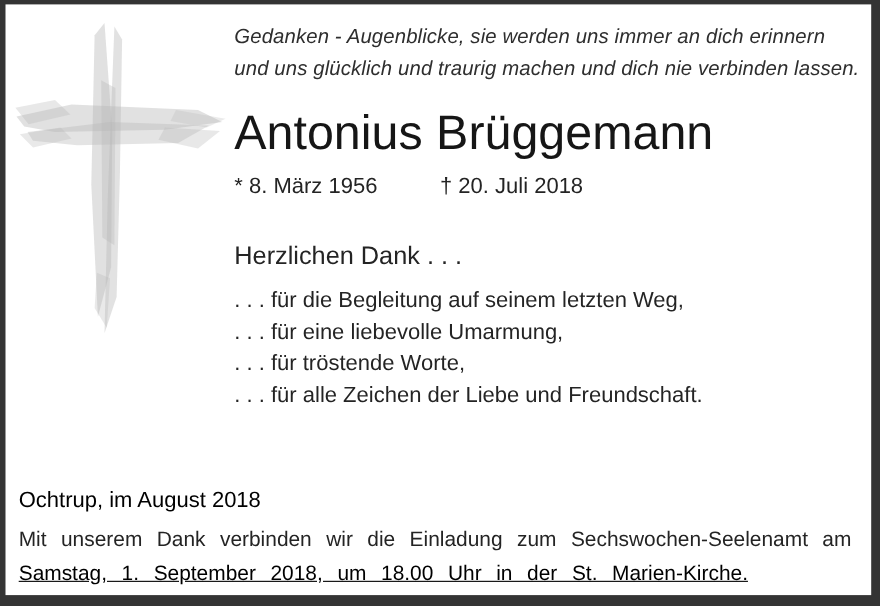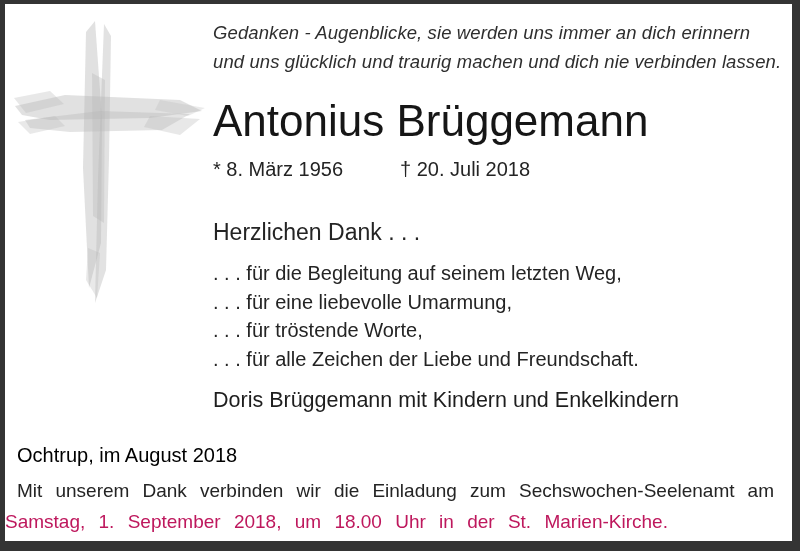--- a/index.html
+++ b/index.html
@@ -79,25 +79,26 @@
     font-size: 19px;
     color: #242424;
     word-spacing: 6px;
     white-space: nowrap;
     text-align: justify;
     text-align-last: justify;
     overflow: hidden;
   }
   .invitation-line2 {
     position: absolute;
-    left: 0; top: 507px; width: 757px;
+    left: 12px; top: 507px; width: 757px;
     font-size: 19px;
-    color: #be185d;
+    color: #000000;
     word-spacing: 8px;
     white-space: nowrap;
+    text-decoration: underline;
   }
 </style>
 </head>
 <body>
 
 <div class="frame">
   <div class="sheet">
 
     <div class="cross-wrap">
       <svg width="200" height="292" viewBox="0 0 200 292" xmlns="http://www.w3.org/2000/svg">
@@ -134,21 +135,20 @@
 
     <div class="thanks-heading">Herzlichen Dank . . .</div>
 
     <div class="thanks-list">
       <div>. . . für die Begleitung auf seinem letzten Weg,</div>
       <div>. . . für eine liebevolle Umarmung,</div>
       <div>. . . für tröstende Worte,</div>
       <div>. . . für alle Zeichen der Liebe und Freundschaft.</div>
     </div>
 
-    <div class="family">Doris Brüggemann mit Kindern und Enkelkindern</div>
 
     <div class="place-date">Ochtrup, im August 2018</div>
 
     <div class="invitation-line1">Mit unserem Dank verbinden wir die Einladung zum Sechswochen-Seelenamt am</div>
     <div class="invitation-line2">Samstag, 1. September 2018, um 18.00 Uhr in der St. Marien-Kirche.</div>
 
   </div>
 </div>
 
 </body></html>

